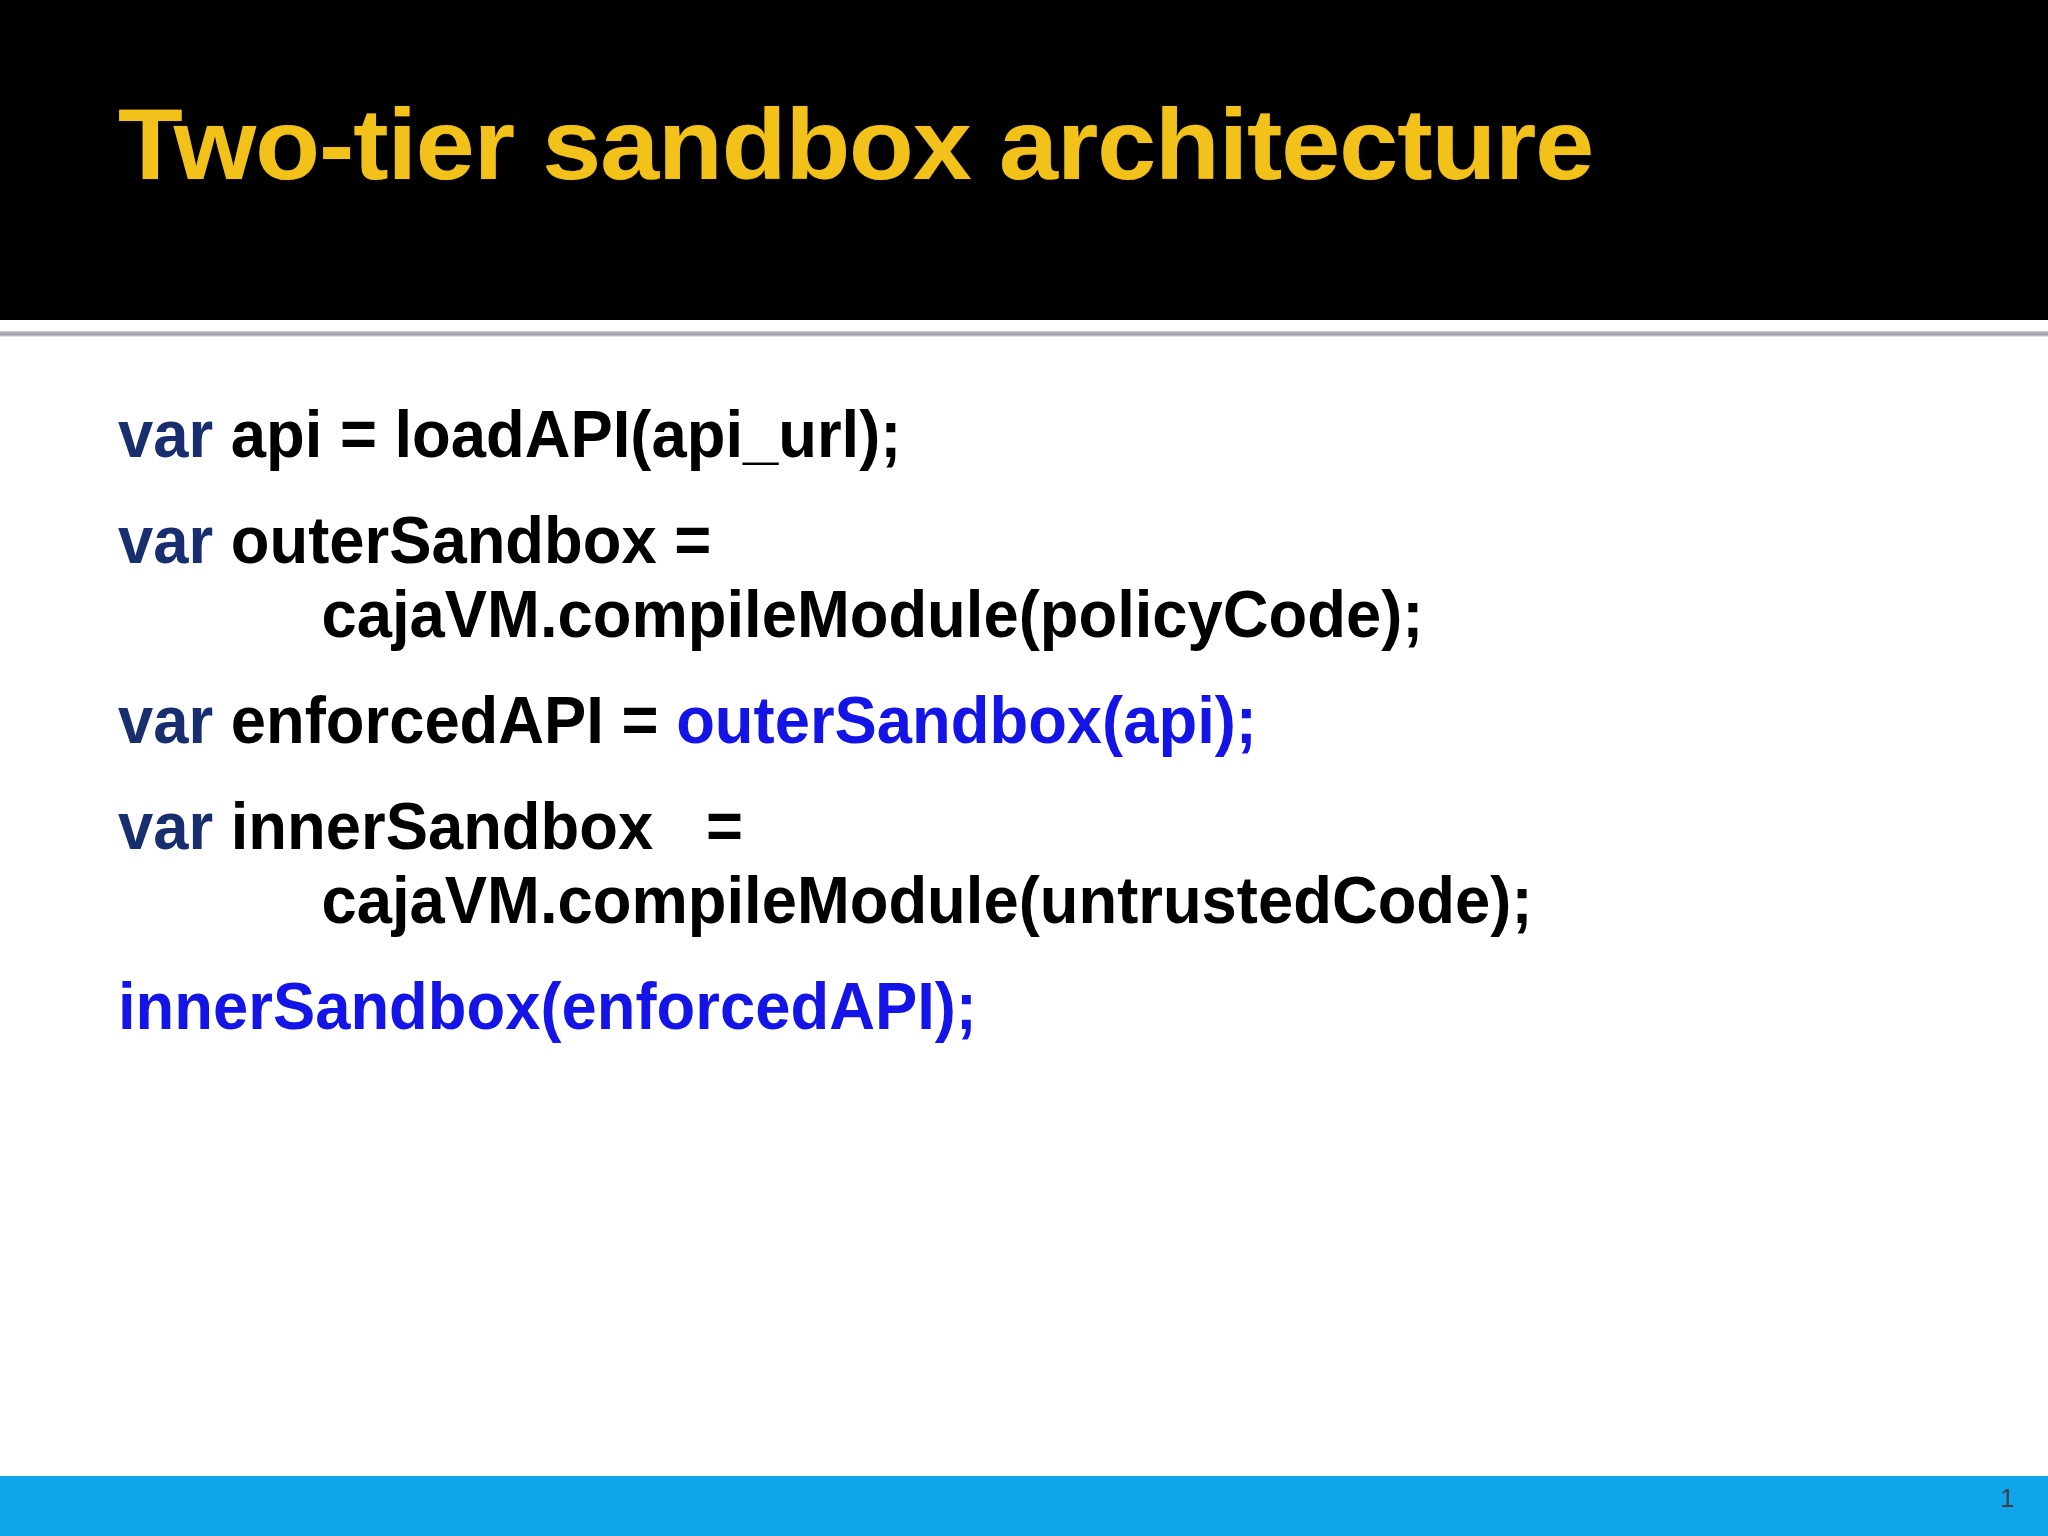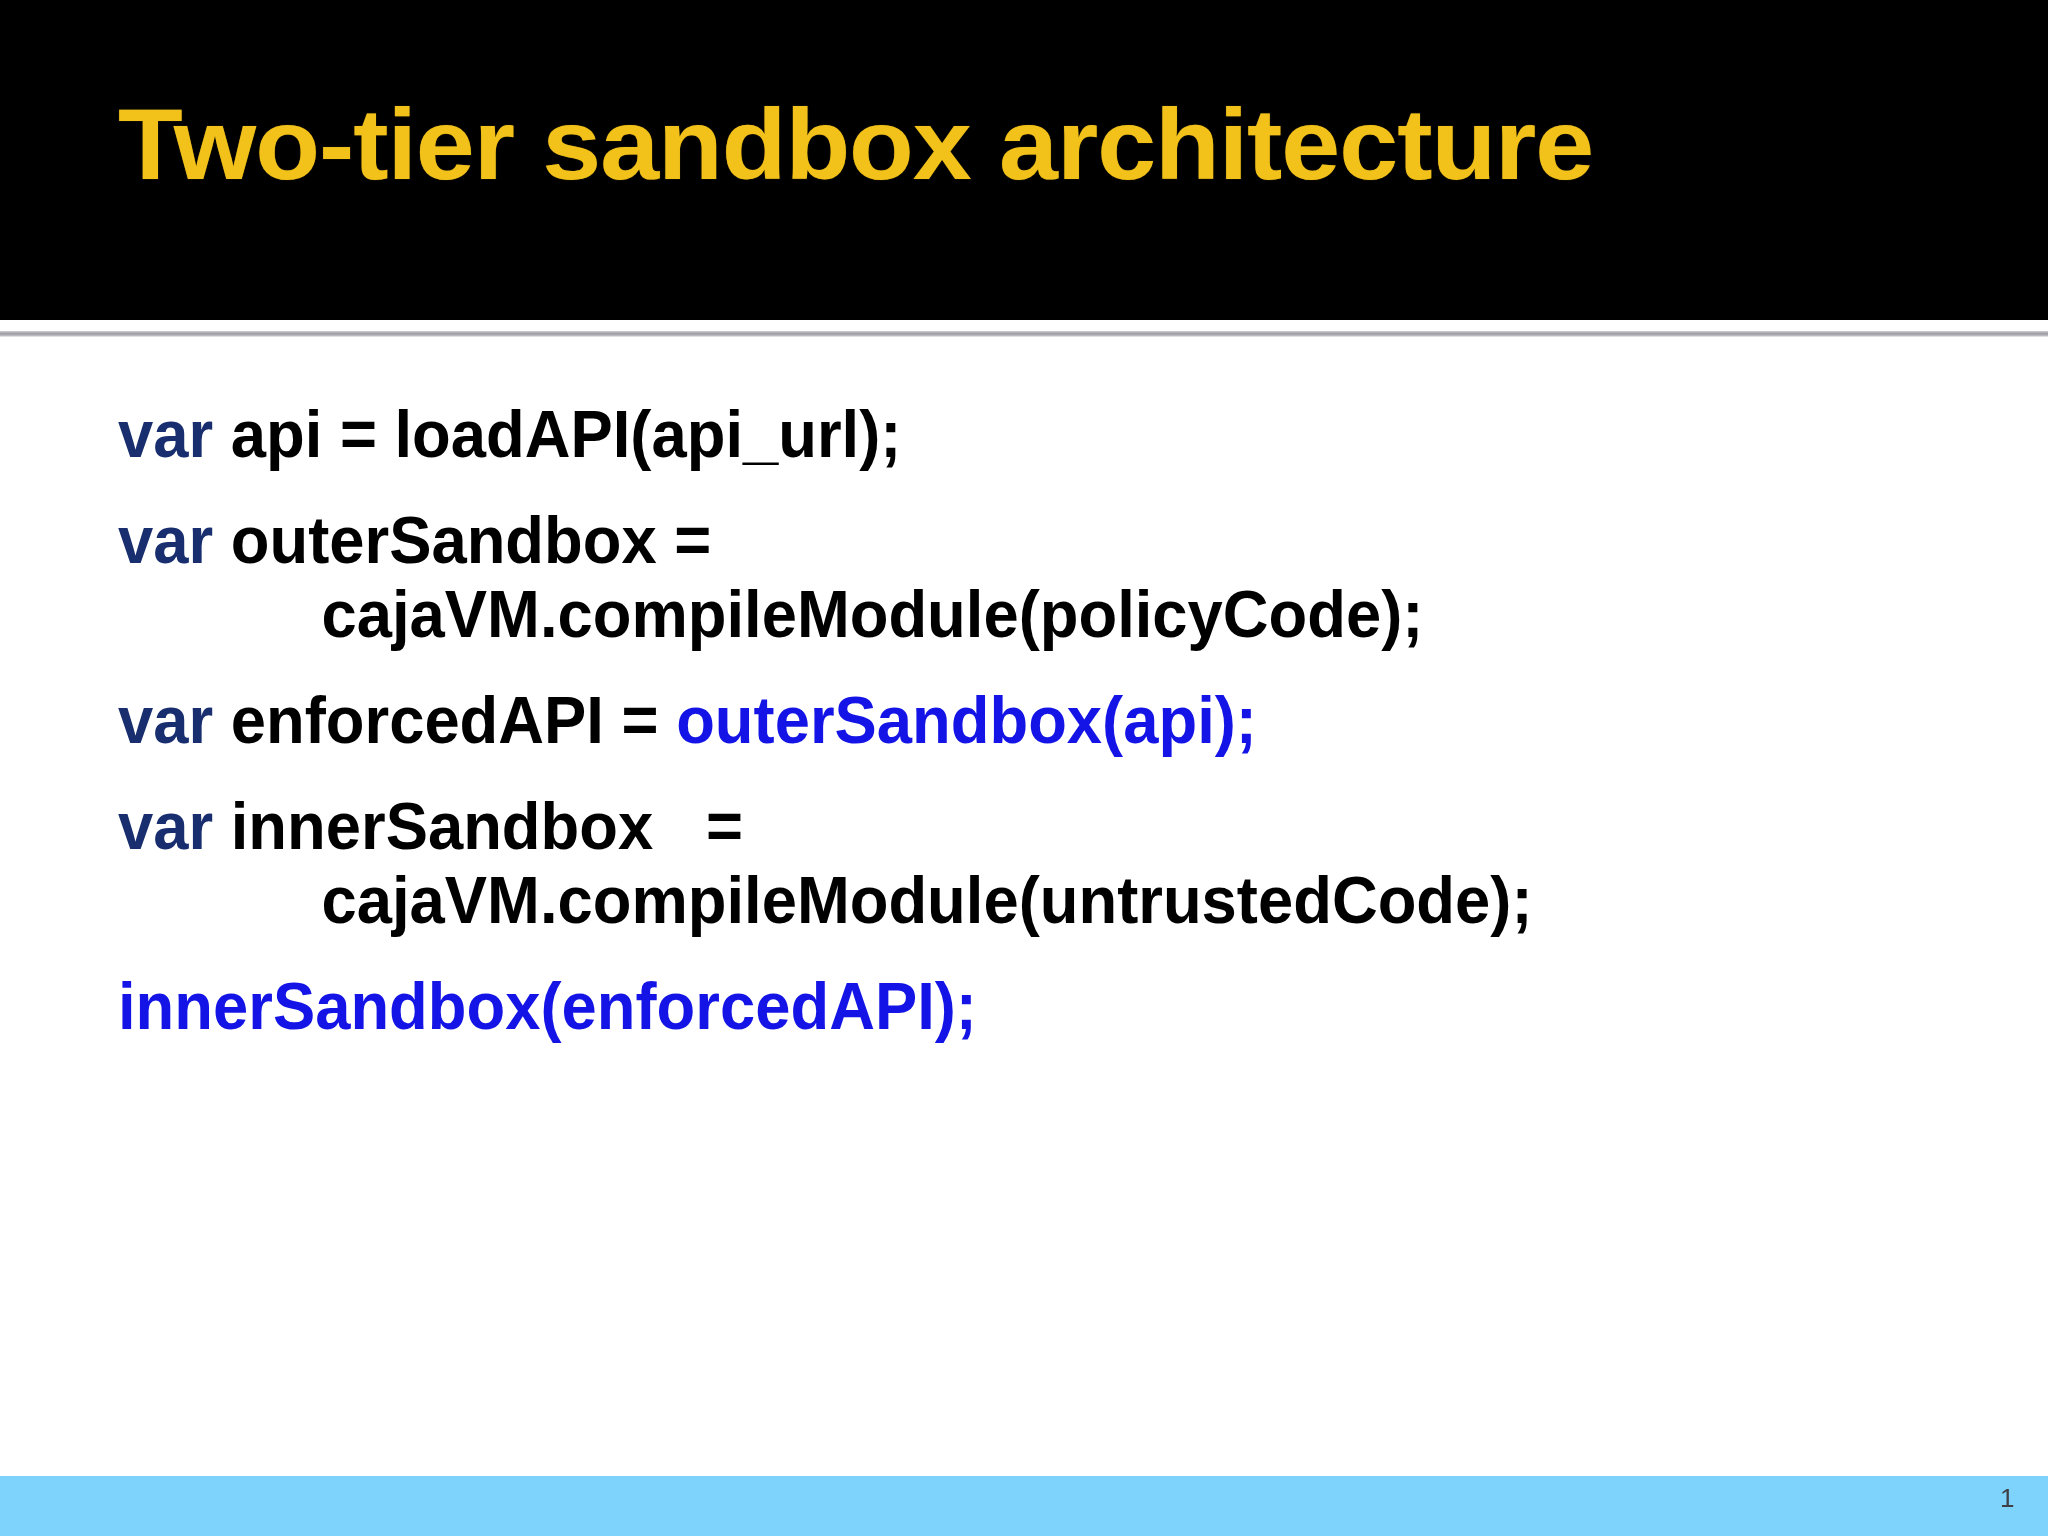--- a/index.html
+++ b/index.html
@@ -14,21 +14,21 @@
     font-family: "Liberation Sans", sans-serif;
     position: relative;
   }
 
   
   .slide {
     position: absolute;
     inset: 0;
     width: 2048px;
     height: 1536px;
-    background: #7dd3fc;
+    background: #0ea5e9;
     overflow: hidden;
   }
 
   
   .title-band {
     position: absolute;
     left: 0;
     top: 0;
     width: 2048px;
     height: 320px;

